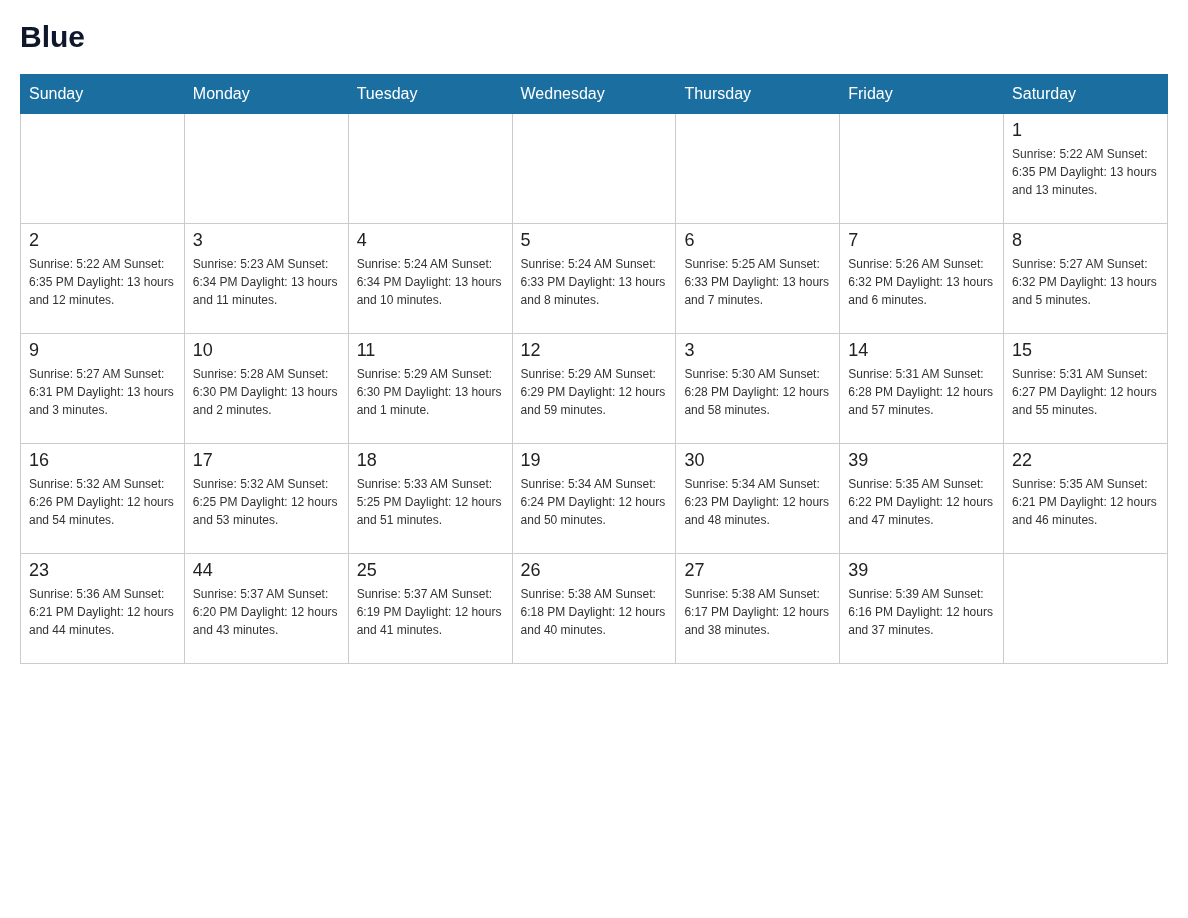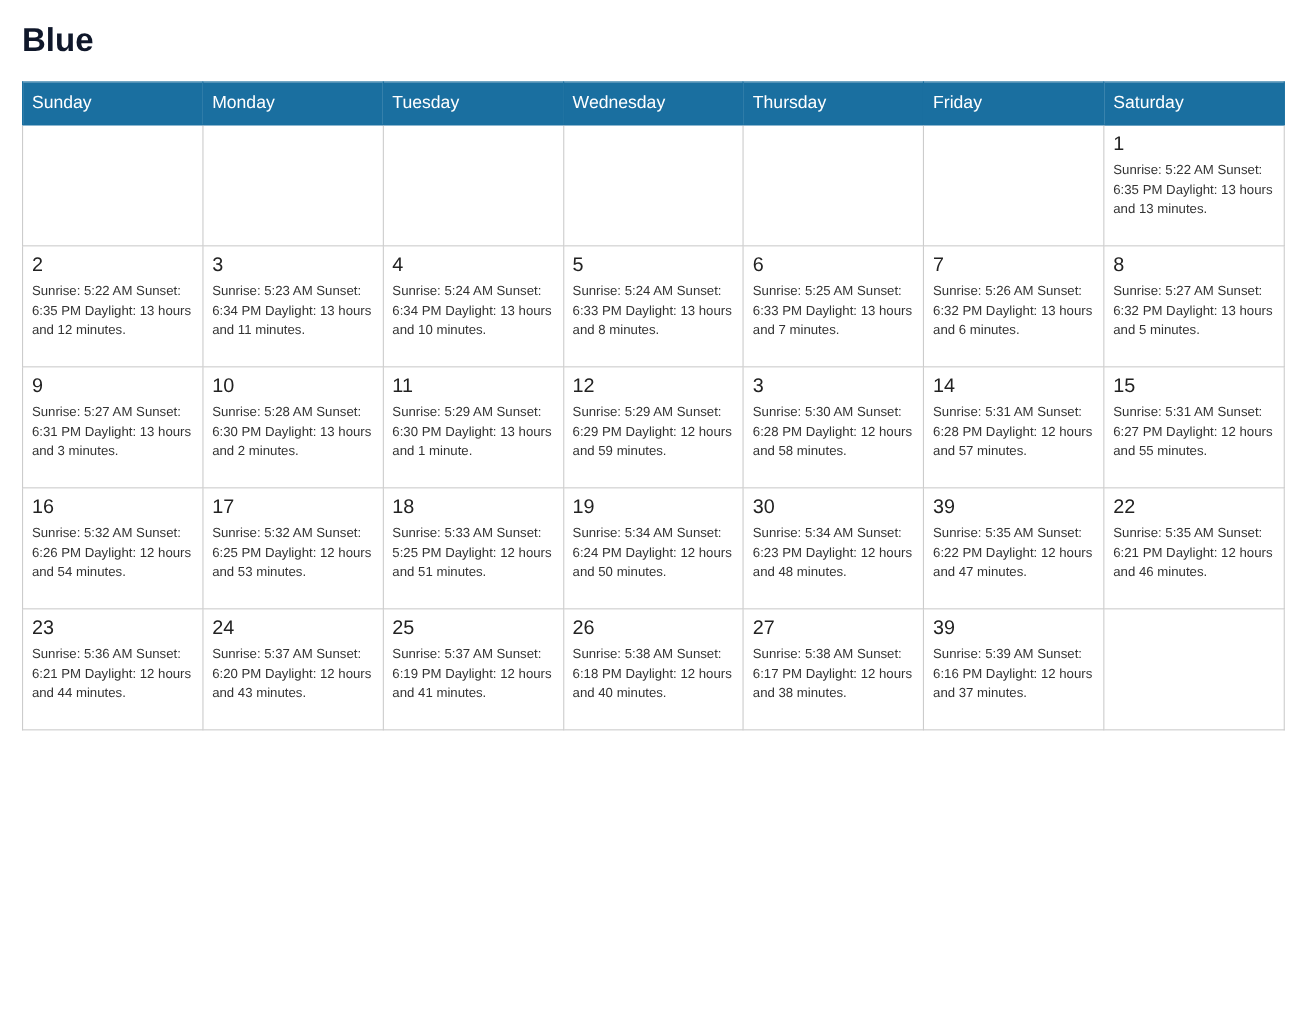--- a/index.html
+++ b/index.html
@@ -256,21 +256,21 @@
         </td>
       </tr>
       <tr>
         <td>
           <span class="day-number">23</span>
           <div class="day-info">Sunrise: 5:36 AM
 Sunset: 6:21 PM
 Daylight: 12 hours and 44 minutes.</div>
         </td>
         <td>
-          <span class="day-number">24</span>
+          <span class="day-number">44</span>
           <div class="day-info">Sunrise: 5:37 AM
 Sunset: 6:20 PM
 Daylight: 12 hours and 43 minutes.</div>
         </td>
         <td>
           <span class="day-number">25</span>
           <div class="day-info">Sunrise: 5:37 AM
 Sunset: 6:19 PM
 Daylight: 12 hours and 41 minutes.</div>
         </td>

